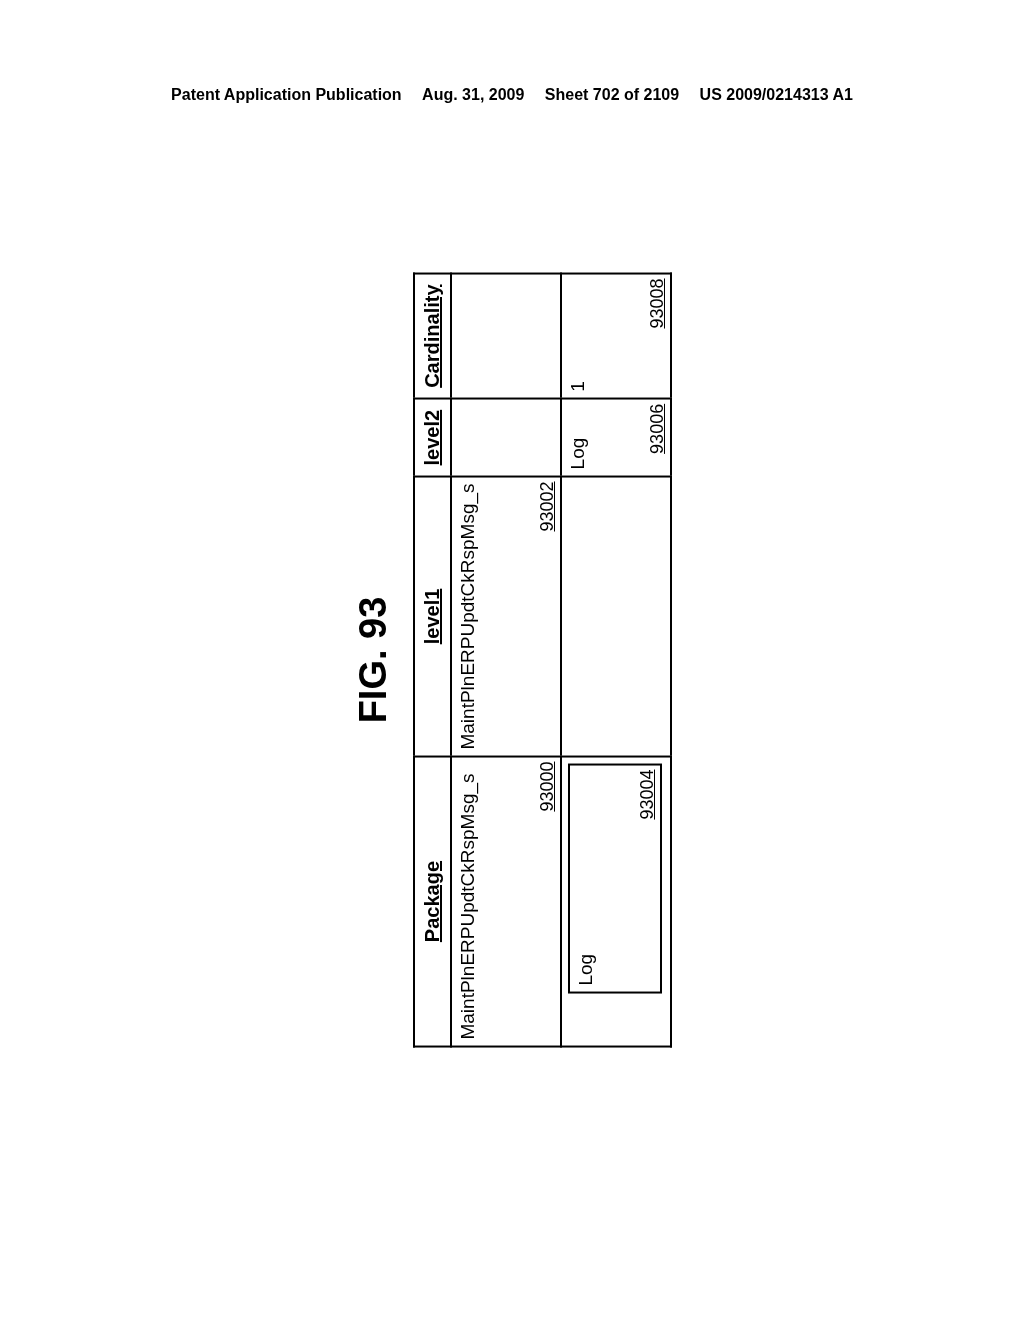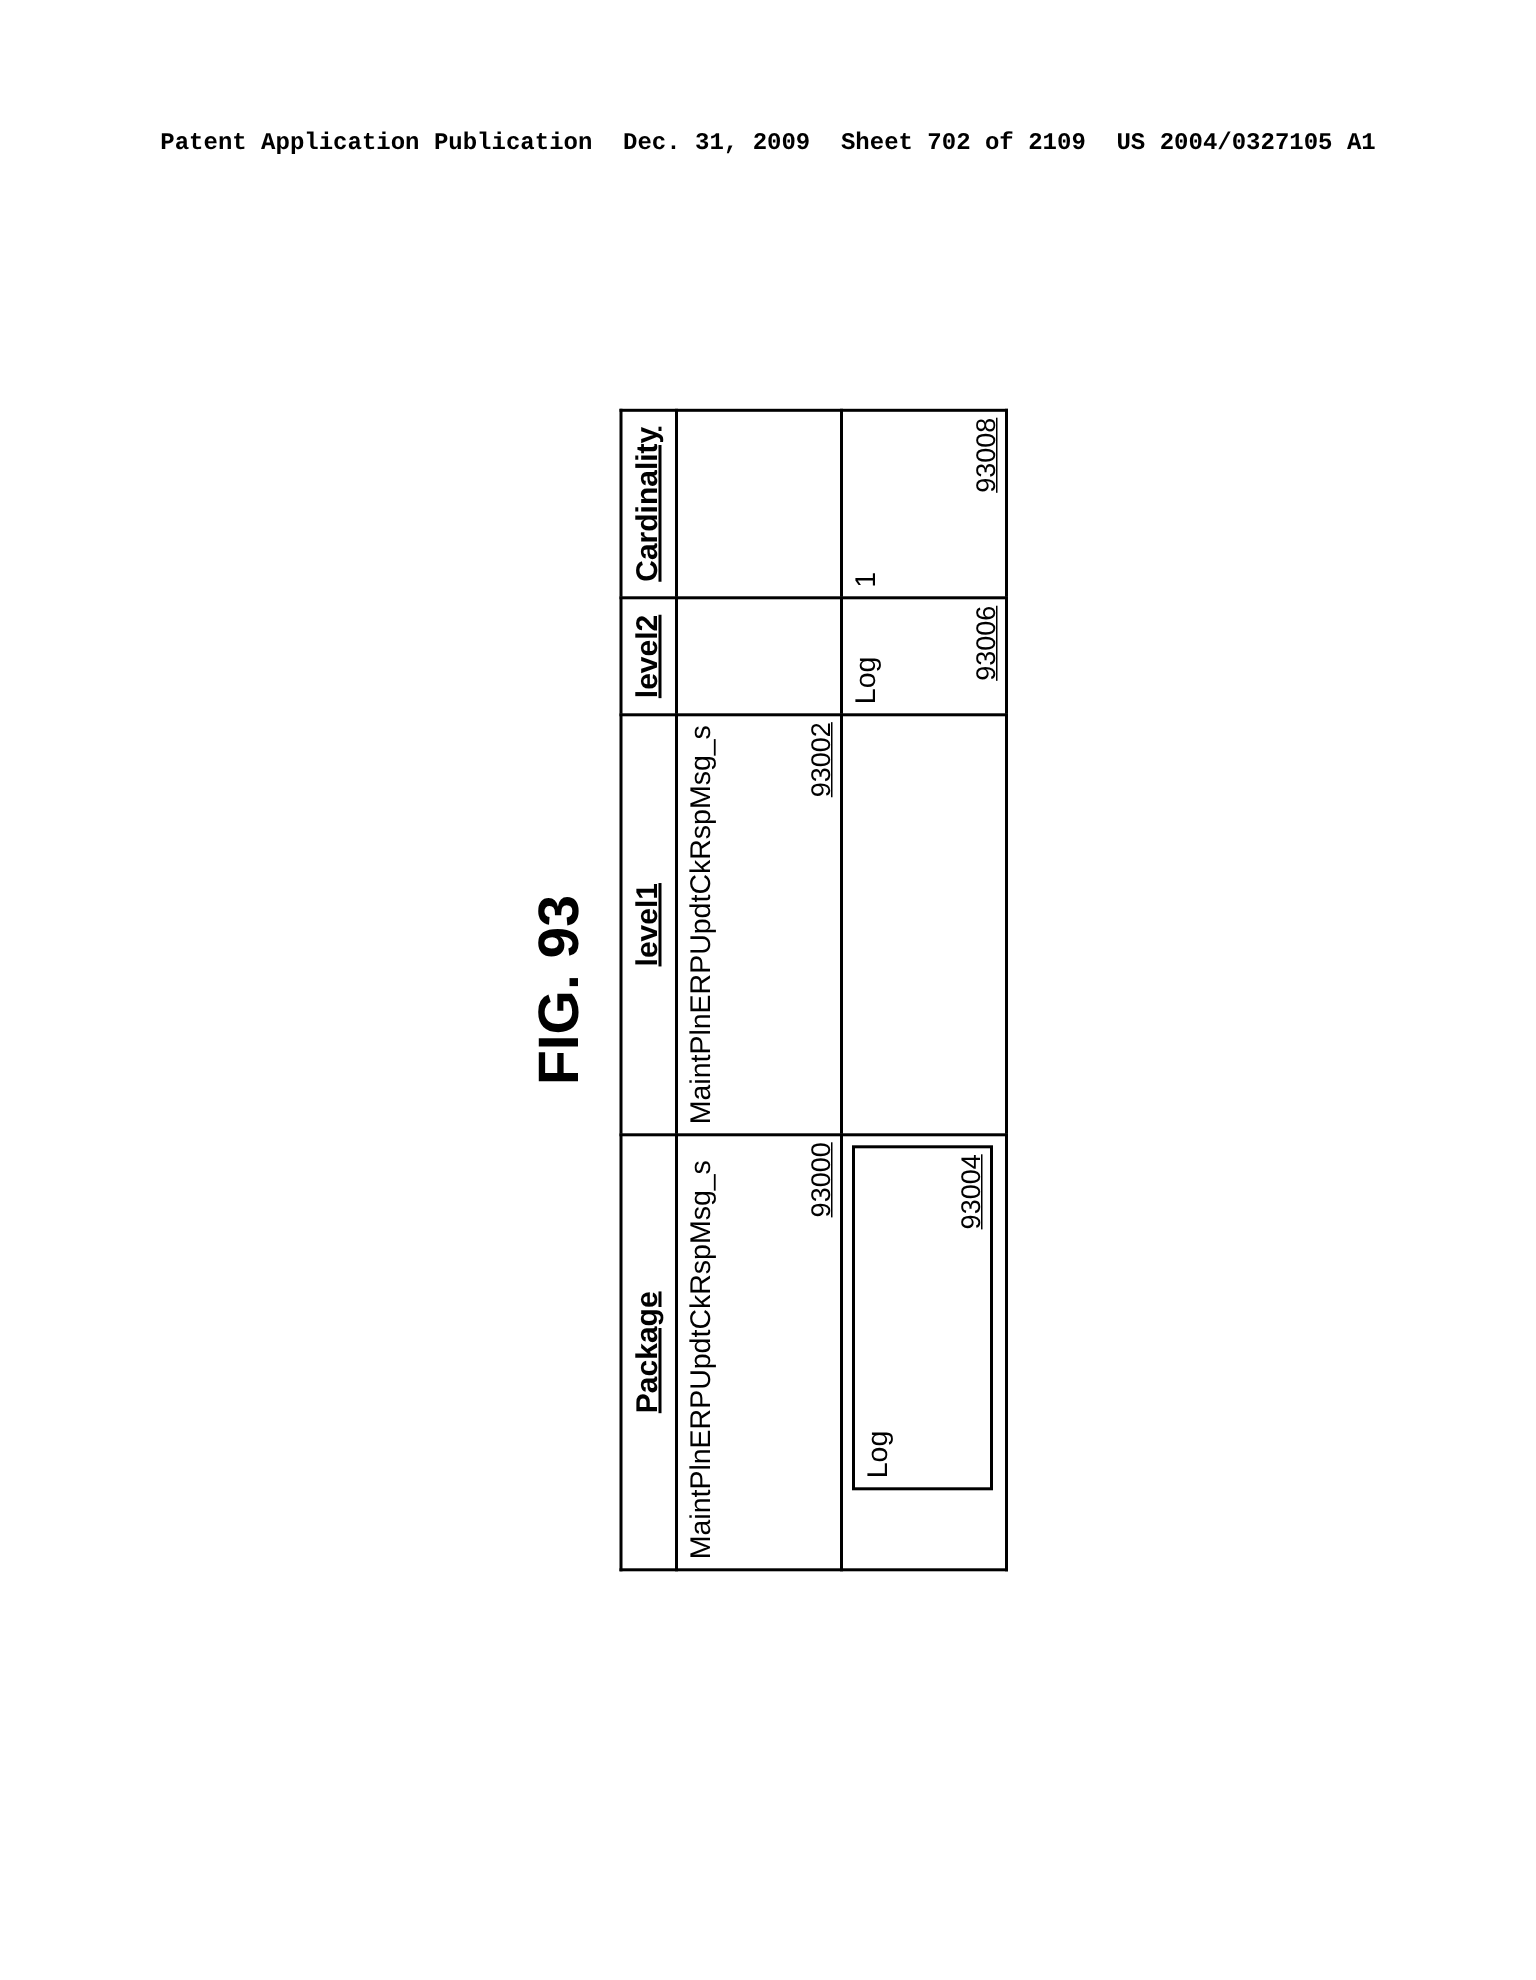--- a/index.html
+++ b/index.html
@@ -18,21 +18,20 @@
       position: absolute;
       top: 86px;
       left: 0;
       width: 100%;
       text-align: center;
       font-size: 16px;
       font-weight: bold;
     }
     .header span {
       margin: 0 8px;
-      font-family: Liberation Mono, monospace;
     }
     .figure-container {
       position: absolute;
       top: 50%;
       left: 50%;
       transform: translate(-50%, -50%) rotate(-90deg);
       transform-origin: center center;
     }
     .figure-title {
       font-size: 38px;
@@ -84,23 +83,23 @@
     }
     .pkg-outer {
       padding: 0;
     }
   </style>
 </head>
 <body>
 
 <div class="header">
   <span>Patent Application Publication</span>
-  <span>Dec. 31, 2009</span>
+  <span>Aug. 31, 2009</span>
   <span>Sheet 702 of 2109</span>
-  <span>US 2004/0327105 A1</span>
+  <span>US 2009/0214313 A1</span>
 </div>
 
 <div class="figure-container">
   <div class="figure-title">FIG. 93</div>
 
   <table class="data-table">
     <thead>
       <tr>
         <th class="col-package">Package</th>
         <th class="col-level1">level1</th>

